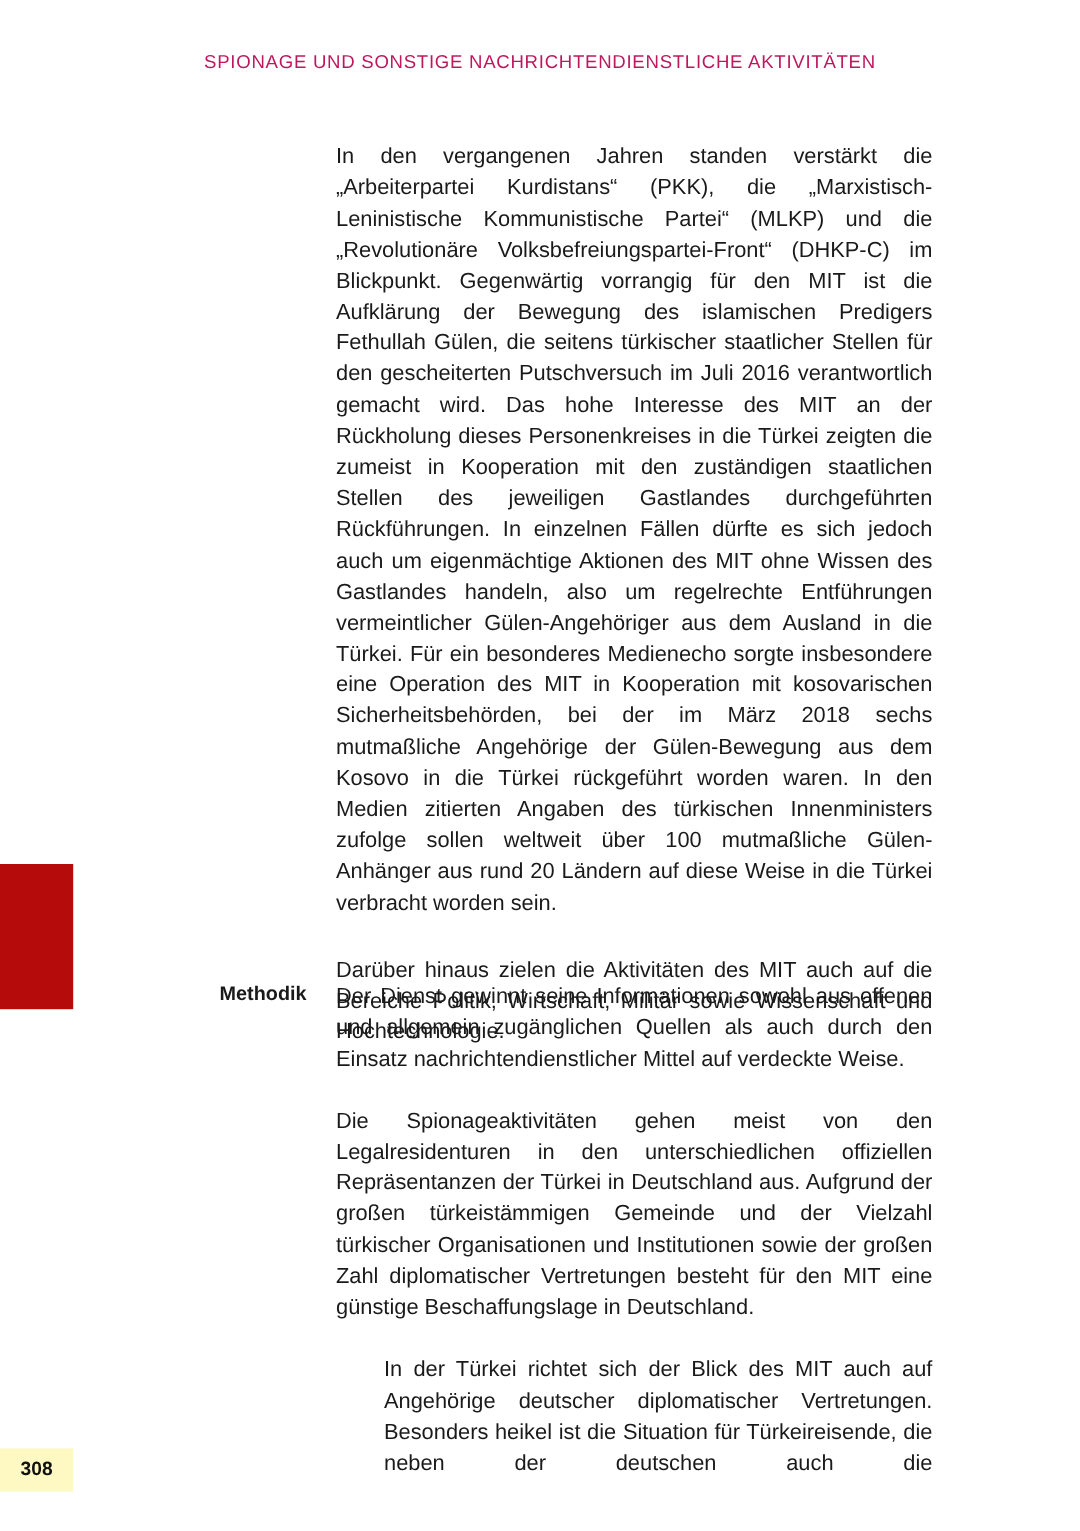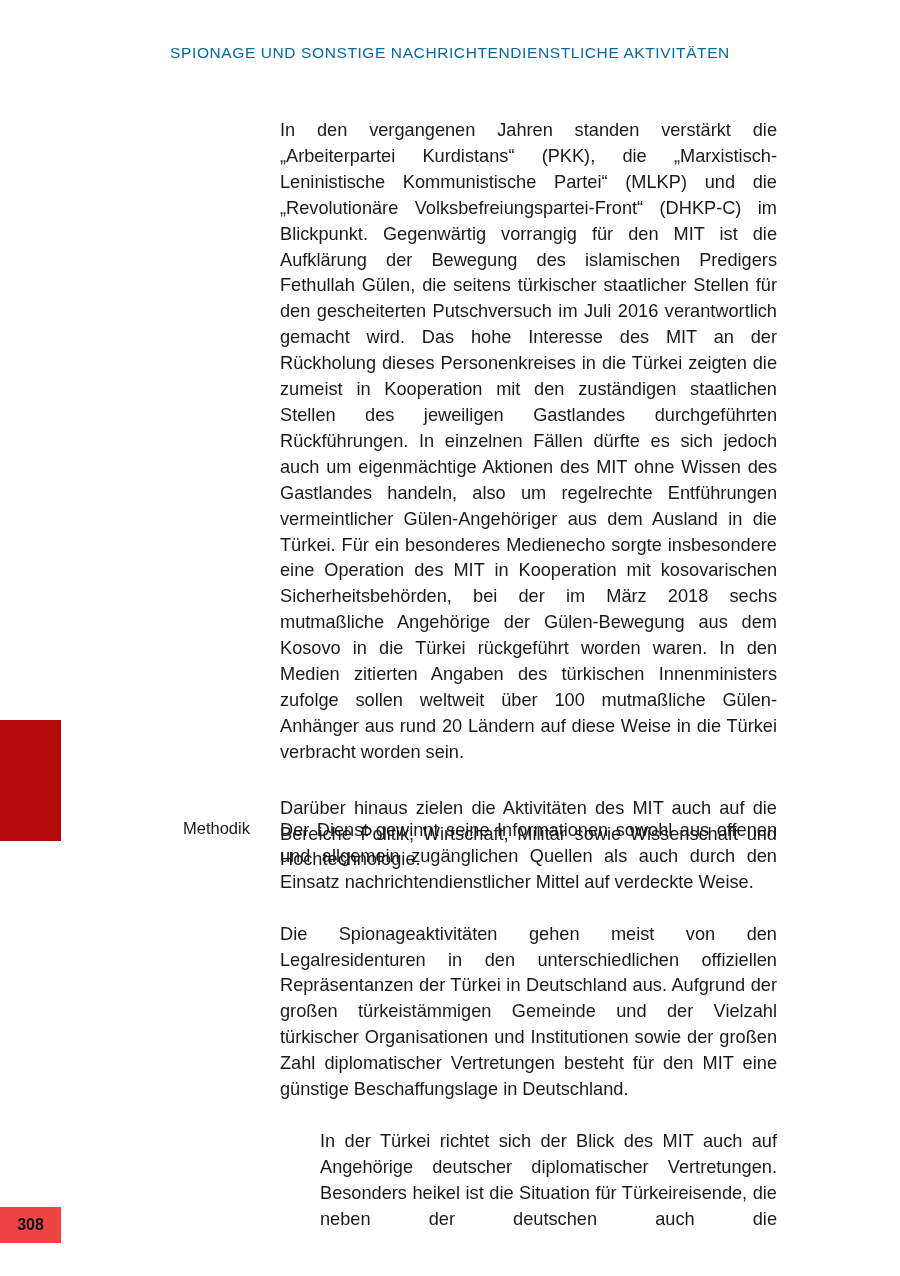--- a/index.html
+++ b/index.html
@@ -1,36 +1,36 @@
 <!DOCTYPE html>
 <html><head>
 <meta charset="utf-8">
 <style>
   html, body { margin: 0; padding: 0; background: #ffffff; }
   body { width: 900px; height: 1276px; position: relative; overflow: hidden; color: #1a1a1a; }
   .header {
     position: absolute; left: 0; right: 0; top: 44px; text-align: center;
     font-family: "Liberation Sans", sans-serif; font-size: 15.5px; letter-spacing: 0.6px;
-    color: #0369a1;
+    color: #be185d;
   }
   .red-tab { position: absolute; left: 0; top: 720px; width: 61px; height: 121px; background: #b50b0b; }
   .page-num {
-    position: absolute; left: 0; top: 1207px; width: 61px; height: 36px; background: #ef4444;
+    position: absolute; left: 0; top: 1207px; width: 61px; height: 36px; background: #fef9c3;
     font-family: "Liberation Sans", sans-serif; font-weight: bold; font-size: 16px;
     display: flex; align-items: center; justify-content: center; color: #111;
   }
   .body-col {
     position: absolute; left: 280px; width: 497px;
     font-family: Liberation Sans, sans-serif; font-size: 18.2px; line-height: 25.9px;
     text-align: justify; hyphens: manual; color: #1a1a1a;
   }
   .body-col p { margin: 0; }
   .margin-label {
     position: absolute; left: 183px; top: 819px;
-    font-family: "Liberation Sans", sans-serif; font-weight: normal; font-size: 16.5px; color: #1a1a1a;
+    font-family: "Liberation Sans", sans-serif; font-weight: bold; font-size: 16.5px; color: #1a1a1a;
   }
 </style>
 </head>
 <body>
 
 <div class="header">SPIONAGE UND SONSTIGE NACHRICHTENDIENSTLICHE AKTIVITÄTEN</div>
 
 <div class="red-tab"></div>
 
 <div class="body-col" style="top:118px;">

